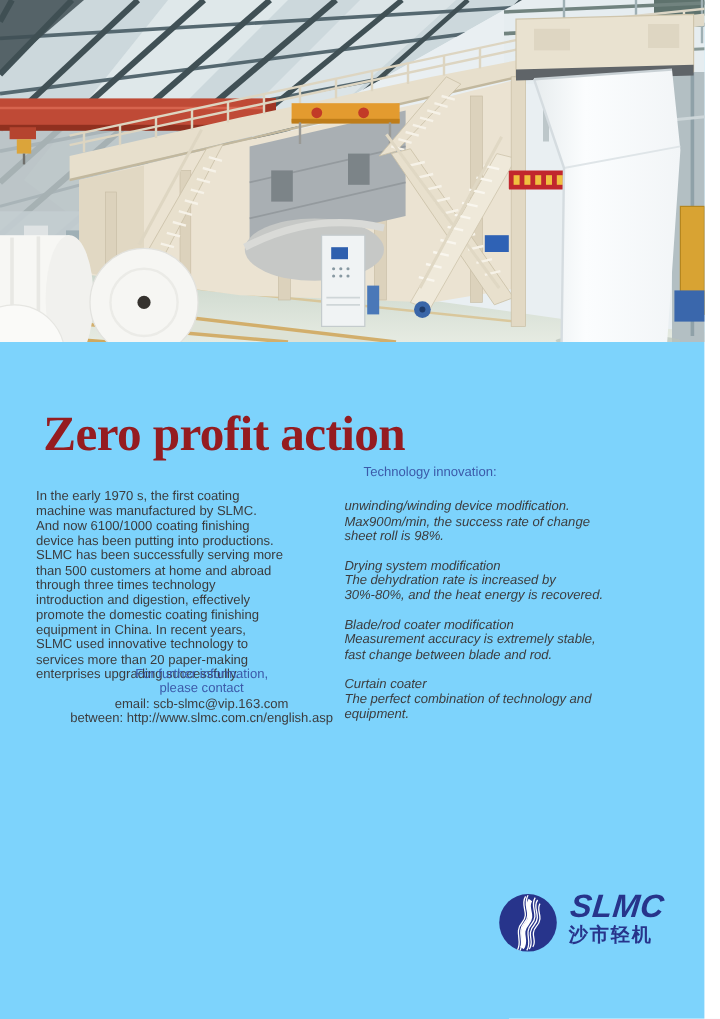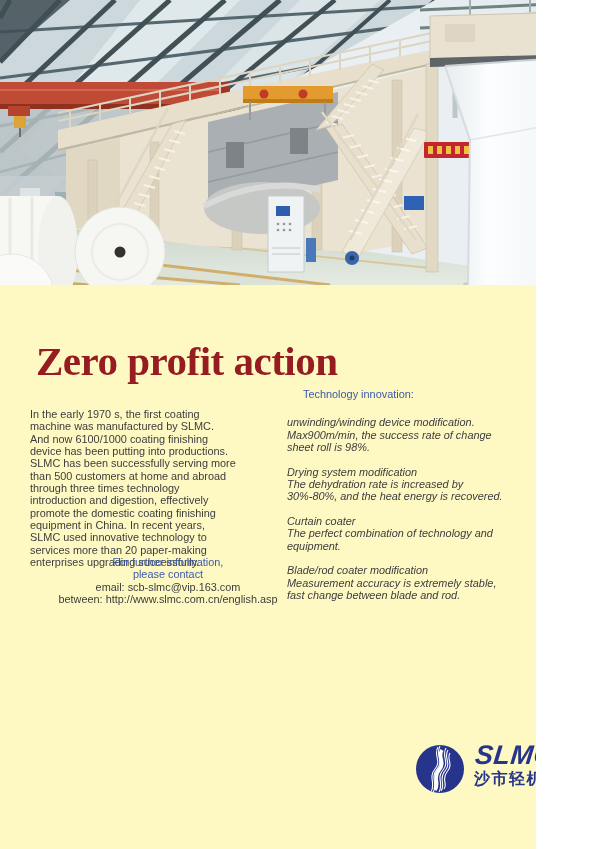--- a/index.html
+++ b/index.html
@@ -1,17 +1,17 @@
 <!DOCTYPE html>
 <html><head>
 <meta charset="utf-8">
 <style>
   html,body { margin:0; padding:0; background:#ffffff; }
   .page {
-    position:relative; width:536px; height:849px; background:#fef9c3;
+    position:relative; width:587px; height:849px; background:#7dd3fc;
     overflow:hidden; font-family:"Liberation Sans", sans-serif;
   }
   .photo { position:absolute; top:0; left:0; width:600px; height:285px; }
   .title {
     position:absolute; left:36px; top:313px;
     font-family:"Liberation Serif", serif; font-weight:bold;
     font-size:41px; line-height:1.05; letter-spacing:-0.5px;
     color:#951c20;
   }
   .pre { white-space:pre-line; }
@@ -297,26 +297,26 @@
   </div>
 
   <div class="tech bodytext">
     <div class="accent tech-heading">Technology innovation:</div>
     <p class="pre">unwinding/winding device modification.
 Max900m/min, the success rate of change
 sheet roll is 98%.</p>
     <p class="pre">Drying system modification
 The dehydration rate is increased by
 30%-80%, and the heat energy is recovered.</p>
+    <p class="pre">Blade/rod coater modification
+Measurement accuracy is extremely stable,
+fast change between blade and rod.</p>
     <p class="pre">Curtain coater
 The perfect combination of technology and
 equipment.</p>
-    <p class="pre">Blade/rod coater modification
-Measurement accuracy is extremely stable,
-fast change between blade and rod.</p>
   </div>
 
   <div class="logo">
     <svg class="logo-mark" viewBox="0 0 50 50" xmlns="http://www.w3.org/2000/svg">
       <circle cx="25" cy="25" r="24" fill="#27348b"></circle>
       <g clip-path="url(#logoCircle)" stroke="#ffffff" fill="none">
         <path d="M27,6 C22,13 31,18 24,26 C17,34 25,39 20,46" stroke-width="3.6"></path>
         <path d="M23,3 C18,11 27,17 20,25 C13,33 21,40 16,48" stroke-width="1.1"></path>
         <path d="M25,2 C20,11 29,17 22,25 C15,33 23,40 18,49" stroke-width="1.1"></path>
         <path d="M31,4 C26,12 35,18 28,26 C21,34 29,40 24,48" stroke-width="1.1"></path>

